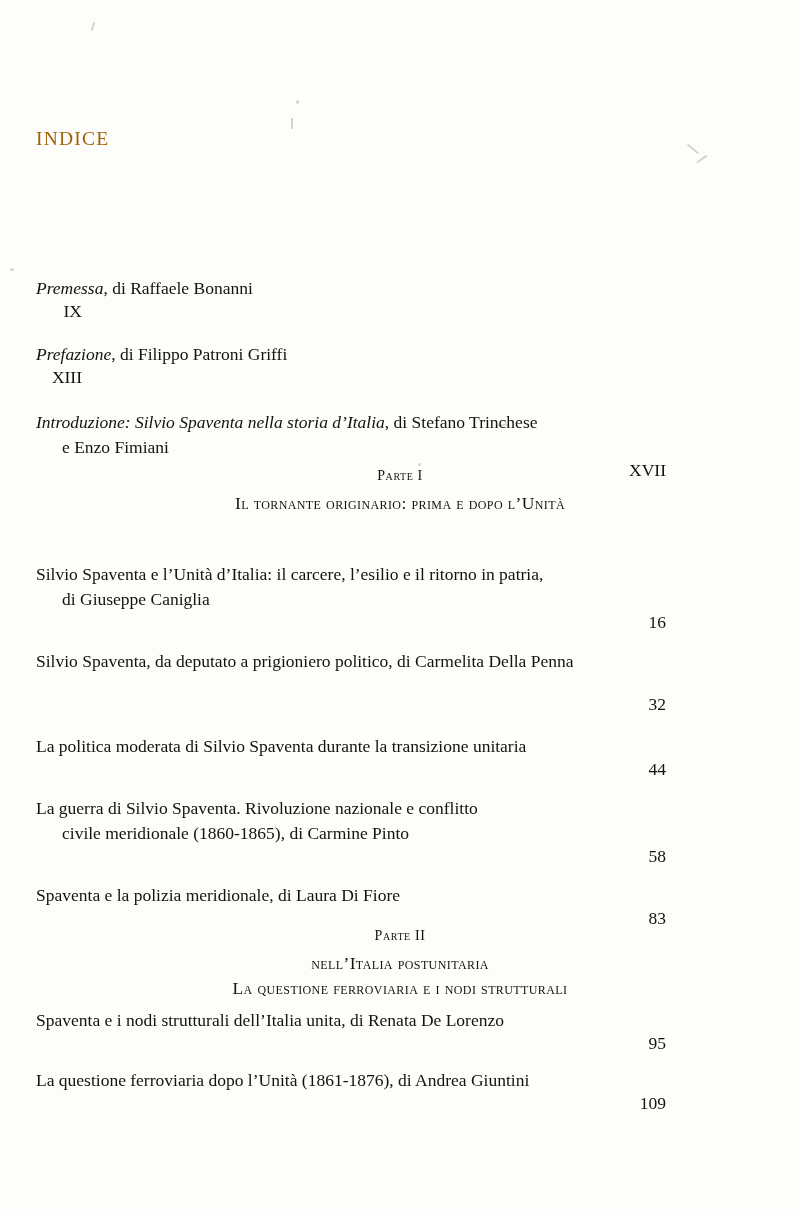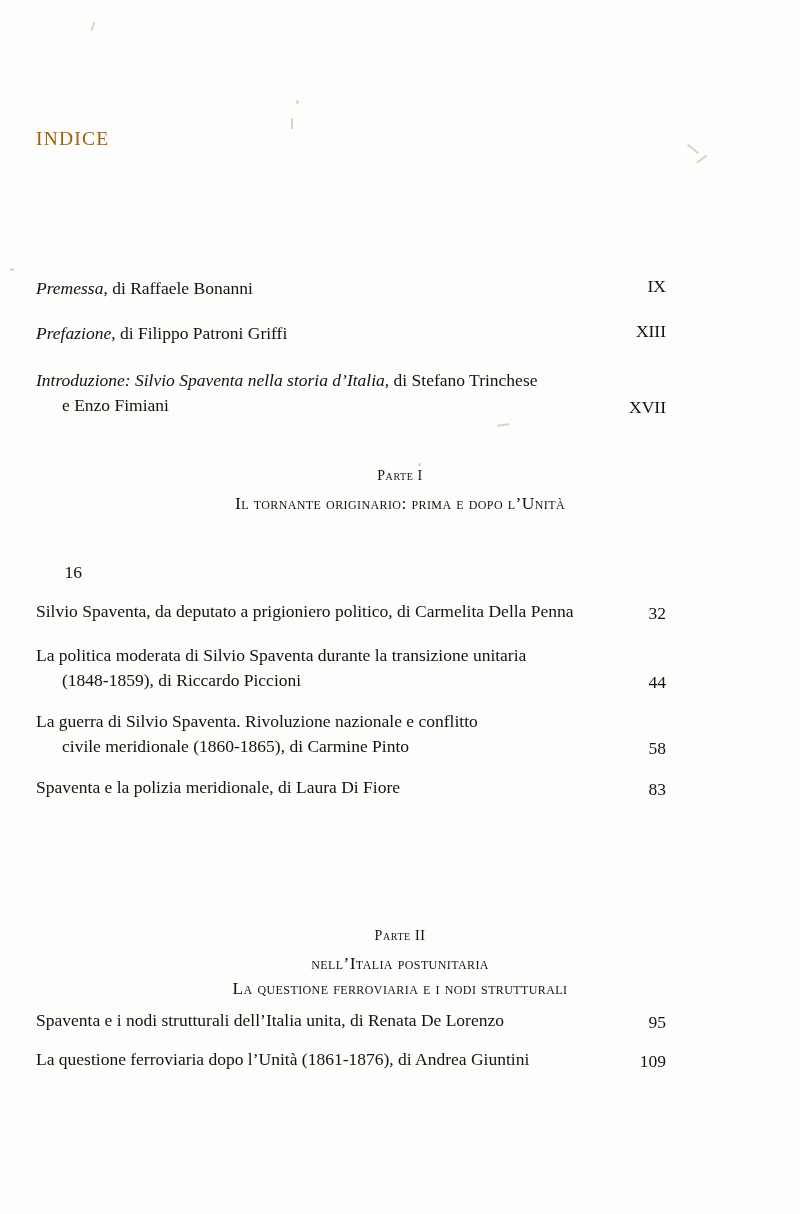--- a/index.html
+++ b/index.html
@@ -41,20 +41,21 @@
     position: absolute;
     left: 36px;
     top: 276px;
     width: 630px;
   }
   .entry {
     display: flex;
     align-items: flex-start;
     justify-content: space-between;
     margin-bottom: 20px;
+    flex-direction: column;
   }
   .entry .txt {
     font-size: 17.5px;
     line-height: 25px;
     max-width: 560px;
   }
   .entry .pg {
     font-size: 17.5px;
     min-width: 46px;
     text-align: right;
@@ -142,34 +143,37 @@
 
   <div class="part-head" style="top:468px;">
     <div class="part-label sc">Parte I</div>
     <div class="part-title sc">Il tornante originario: prima e dopo l’Unità</div>
   </div>
 
   <div class="toc" style="top:562px;">
 
 
     <div class="entry two-line">
+      <div class="txt">
+        <span>Silvio Spaventa e l’Unità d’Italia: il carcere, l’esilio e il ritorno in patria,</span>
+        <span class="indent">di Giuseppe Caniglia</span>
+      </div>
       <div class="pg">16</div>
     </div>
 
-    <div class="entry" style="margin-bottom:19px;">
+    <div class="entry" style="margin-bottom:19px;gap:20px;">
       <div class="txt">
         <span>Silvio Spaventa, da deputato a prigioniero politico, di Carmelita Della Penna</span>
       </div>
       <div class="pg">32</div>
     </div>
 
     <div class="entry two-line">
       <div class="txt">
         <span>La politica moderata di Silvio Spaventa durante la transizione unitaria</span>
-        <span class="indent">(1848-1859), di Riccardo Piccioni</span>
       </div>
       <div class="pg">44</div>
     </div>
 
     <div class="entry two-line">
       <div class="txt">
         <span>La guerra di Silvio Spaventa. Rivoluzione nazionale e conflitto</span>
         <span class="indent">civile meridionale (1860-1865), di Carmine Pinto</span>
       </div>
       <div class="pg">58</div>

